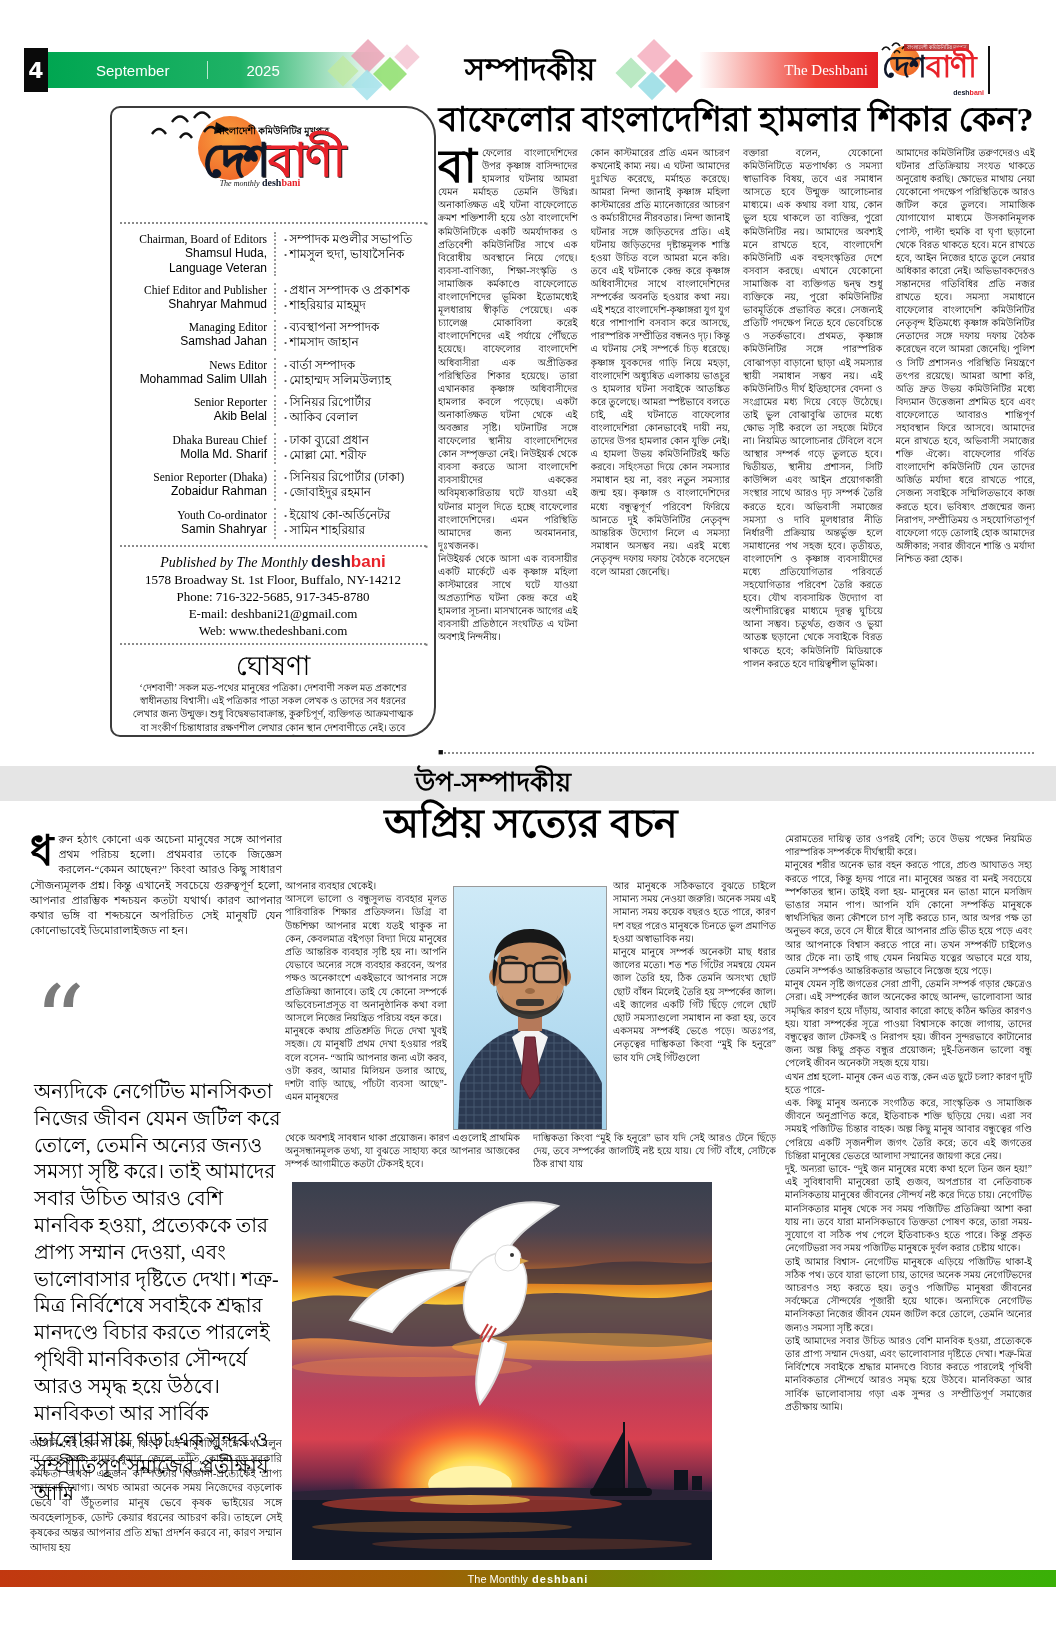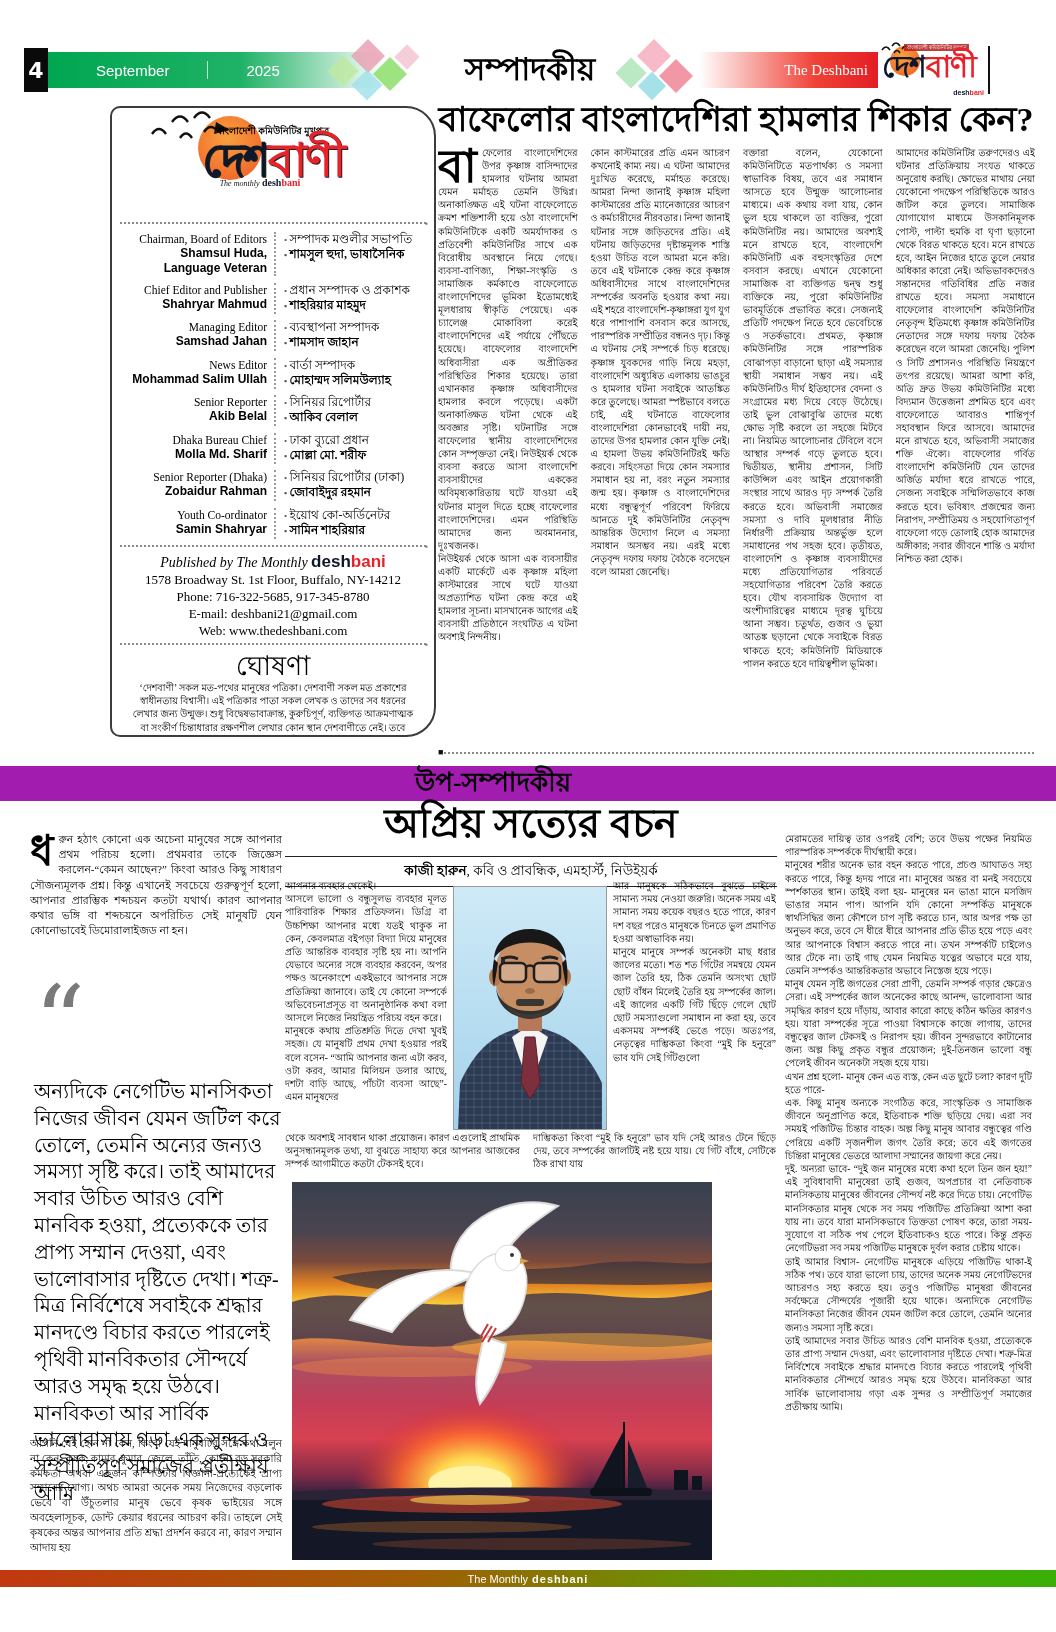--- a/index.html
+++ b/index.html
@@ -45,39 +45,39 @@
   .m-sub{position:relative;z-index:2;text-align:center;padding-right:26px;font-size:10px;margin-top:-6px;
          font-family:Liberation Serif, serif;}
   .m-sub .it{font-style:italic;font-size:8px;color:#111;}
   .dotsep{border:none;border-top:2px dotted #8a8a8a;margin:4px 8px 6px 8px;position:relative;height:0;}
   .dotsep .sq{position:absolute;right:-2px;top:-5px;color:#777;font-size:8px;}
   .board{padding:2px 6px 0 18px;}
   .b-row{display:flex;margin-bottom:6.5px;}
   .b-en{width:49%;text-align:right;padding-right:7px;border-right:2px dotted #9a9a9a;box-sizing:border-box;}
   .b-bn{width:51%;padding-left:8px;box-sizing:border-box;}
   .b-role{font-size:11.5px;line-height:14px;}
-  .b-name{font-size:12px;line-height:15px;font-weight:bold;font-family:"Liberation Sans",sans-serif;}
+  .b-name{font-size:12px;line-height:15px;font-weight:normal;font-family:"Liberation Sans",sans-serif;}
   .b-bn .b-role,.b-bn .b-name{font-family:"Liberation Serif",serif;font-size:12px;}
   .b-bn div::before{content:"• ";color:#555;font-size:9px;}
   .pub{ text-align:center;line-height:17px;}
   .pub .l1{font-size:14px;font-style:italic;}
   .pub .brand{font-style:normal;font-weight:bold;font-size:17px;font-family:"Liberation Sans",sans-serif;letter-spacing:0;}
   .pub .addr{font-size:13px;}
   .announce{text-align:center;padding:0 20px;}
   .announce .a-title{font-size:27px;line-height:30px;font-weight:normal;}
   .announce .a-body{font-size:9.6px;line-height:13.2px;text-align:center;}
   
   .headline{left:436px;top:100px;width:600px;text-align:center;font-size:34px;font-weight:bold;line-height:40px;}
   .cols{left:438px;top:147px;width:597px;height:590px;display:flex;gap:13px;}
   .col{flex:1;font-size:9.5px;line-height:13.1px;text-align:justify;white-space:pre-line;overflow:hidden;}
   .dropcap{float:left;font-size:46px;line-height:36px;font-weight:bold;padding:2px 5px 0 0;}
   .endrule{left:440px;top:752px;width:594px;border-top:2px dotted #8a8a8a;height:0;}
   .endrule .sq{position:absolute;left:-2px;top:-7px;font-size:9px;color:#111;}
   
-  .banner{left:0;top:766px;width:1056px;height:35px;background:#a21caf;
+  .banner{left:0;top:766px;width:1056px;height:35px;background:#e5e5e5;
           display:flex;align-items:center;justify-content:center;}
   .banner span{font-size:26px;font-weight:bold;margin-right:70px;}
   .subhead{left:285px;top:800px;width:492px;text-align:center;font-size:40px;font-weight:bold;line-height:48px;}
   .byline{left:285px;top:856px;width:492px;border-top:1.5px solid #222;border-bottom:1.5px solid #222;
           text-align:center;font-size:13.5px;padding:3px 0;}
   .byline b{font-weight:bold;}
   .colA-intro{left:30px;top:832px;width:252px;font-size:10.8px;line-height:15.2px;text-align:justify;}
   .dropcap2{float:left;font-size:42px;line-height:34px;font-weight:bold;padding:2px 5px 0 0;}
   .quotemark{left:34px;top:972px;font-size:100px;line-height:100px;color:#7a7a7a;font-family:"DejaVu Serif",serif;}
   .pullquote{left:34px;top:1078px;width:248px;font-size:20px;line-height:26.8px;text-align:left;}
@@ -277,23 +277,20 @@
     <div class="col">আমাদের কমিউনিটির তরুণদেরও এই ঘটনার প্রতিক্রিয়ায় সংযত থাকতে অনুরোধ করছি। ক্ষোভের মাথায় নেয়া যেকোনো পদক্ষেপ পরিস্থিতিকে আরও জটিল করে তুলবে। সামাজিক যোগাযোগ মাধ্যমে উসকানিমূলক পোস্ট, পাল্টা হুমকি বা ঘৃণা ছড়ানো থেকে বিরত থাকতে হবে। মনে রাখতে হবে, আইন নিজের হাতে তুলে নেয়ার অধিকার কারো নেই। অভিভাবকদেরও সন্তানদের গতিবিধির প্রতি নজর রাখতে হবে। সমস্যা সমাধানে বাফেলোর বাংলাদেশি কমিউনিটির নেতৃবৃন্দ ইতিমধ্যে কৃষ্ণাঙ্গ কমিউনিটির নেতাদের সঙ্গে দফায় দফায় বৈঠক করেছেন বলে আমরা জেনেছি। পুলিশ ও সিটি প্রশাসনও পরিস্থিতি নিয়ন্ত্রণে তৎপর রয়েছে। আমরা আশা করি, অতি দ্রুত উভয় কমিউনিটির মধ্যে বিদ্যমান উত্তেজনা প্রশমিত হবে এবং বাফেলোতে আবারও শান্তিপূর্ণ সহাবস্থান ফিরে আসবে। আমাদের মনে রাখতে হবে, অভিবাসী সমাজের শক্তি ঐক্যে। বাফেলোর গর্বিত বাংলাদেশি কমিউনিটি যেন তাদের অর্জিত মর্যাদা ধরে রাখতে পারে, সেজন্য সবাইকে সম্মিলিতভাবে কাজ করতে হবে। ভবিষ্যৎ প্রজন্মের জন্য নিরাপদ, সম্প্রীতিময় ও সহযোগিতাপূর্ণ বাফেলো গড়ে তোলাই হোক আমাদের অঙ্গীকার; সবার জীবনে শান্তি ও মর্যাদা নিশ্চিত করা হোক।</div>
   </div>
   <div class="abs endrule">
       <span class="sq">■</span>
     </div>
 
   <div class="abs banner">
     <span>উপ-সম্পাদকীয়</span>
   </div>
   <div class="abs subhead">অপ্রিয় সত্যের বচন</div>
-  <div class="abs byline">
-    <b>কাজী হারুন</b><span>, কবি ও প্রাবন্ধিক, এমহার্স্ট, নিউইয়র্ক</span>
-  </div>
 
   <div class="abs colA-intro">
     <span class="dropcap2">ধ</span><span>রুন হঠাৎ কোনো এক অচেনা মানুষের সঙ্গে আপনার প্রথম পরিচয় হলো। প্রথমবার তাকে জিজ্ঞেস করলেন-“কেমন আছেন?” কিংবা আরও কিছু সাধারণ সৌজন্যমূলক প্রশ্ন। কিন্তু এখানেই সবচেয়ে গুরুত্বপূর্ণ হলো, আপনার প্রারম্ভিক শব্দচয়ন কতটা যথার্থ। কারণ আপনার কথার ভঙ্গি বা শব্দচয়নে অপরিচিত সেই মানুষটি যেন কোনোভাবেই ডিমোরালাইজড না হন।</span>
   </div>
   <div class="abs quotemark">“</div>
   <div class="abs pullquote">অন্যদিকে নেগেটিভ মানসিকতা নিজের জীবন যেমন জটিল করে তোলে, তেমনি অন্যের জন্যও সমস্যা সৃষ্টি করে। তাই আমাদের সবার উচিত আরও বেশি মানবিক হওয়া, প্রত্যেককে তার প্রাপ্য সম্মান দেওয়া, এবং ভালোবাসার দৃষ্টিতে দেখা। শত্রু-মিত্র নির্বিশেষে সবাইকে শ্রদ্ধার মানদণ্ডে বিচার করতে পারলেই পৃথিবী মানবিকতার সৌন্দর্যে আরও সমৃদ্ধ হয়ে উঠবে। মানবিকতা আর সার্বিক ভালোবাসায় গড়া এক সুন্দর ও সম্প্রীতিপূর্ণ সমাজের প্রতীক্ষায় আমি</div>
   <div class="abs colA-bottom">আপনি যেই হোন না কেন, কিংবা যেই মানুষটির সঙ্গে কথা বলুন না কেন- কৃষক, কামার, কুমার, জেলে, তাঁতি, কোনো বড় সরকারি কর্মকর্তা অথবা একজন কম্পিউটার বিজ্ঞানী-প্রত্যেকেই প্রাপ্য সম্মানের যোগ্য। অথচ আমরা অনেক সময় নিজেদের বড়লোক ভেবে বা উঁচুতলার মানুষ ভেবে কৃষক ভাইয়ের সঙ্গে অবহেলাসূচক, ডোন্ট কেয়ার ধরনের আচরণ করি। তাহলে সেই কৃষকের অন্তর আপনার প্রতি শ্রদ্ধা প্রদর্শন করবে না, কারণ সম্মান আদায় হয়</div>
 
   <div class="abs colB-top smalltxt">আপনার ব্যবহার থেকেই।
 আসলে ভালো ও বন্ধুসুলভ ব্যবহার মূলত পারিবারিক শিক্ষার প্রতিফলন। ডিগ্রি বা উচ্চশিক্ষা আপনার মধ্যে যতই থাকুক না কেন, কেবলমাত্র বইপড়া বিদ্যা দিয়ে মানুষের প্রতি আন্তরিক ব্যবহার সৃষ্টি হয় না। আপনি যেভাবে অন্যের সঙ্গে ব্যবহার করবেন, অপর পক্ষও অনেকাংশে একইভাবে আপনার সঙ্গে প্রতিক্রিয়া জানাবে। তাই যে কোনো সম্পর্কে অভিবেচনাপ্রসূত বা অনানুষ্ঠানিক কথা বলা আসলে নিজের নিয়ন্ত্রিত পরিচয় বহন করে।

